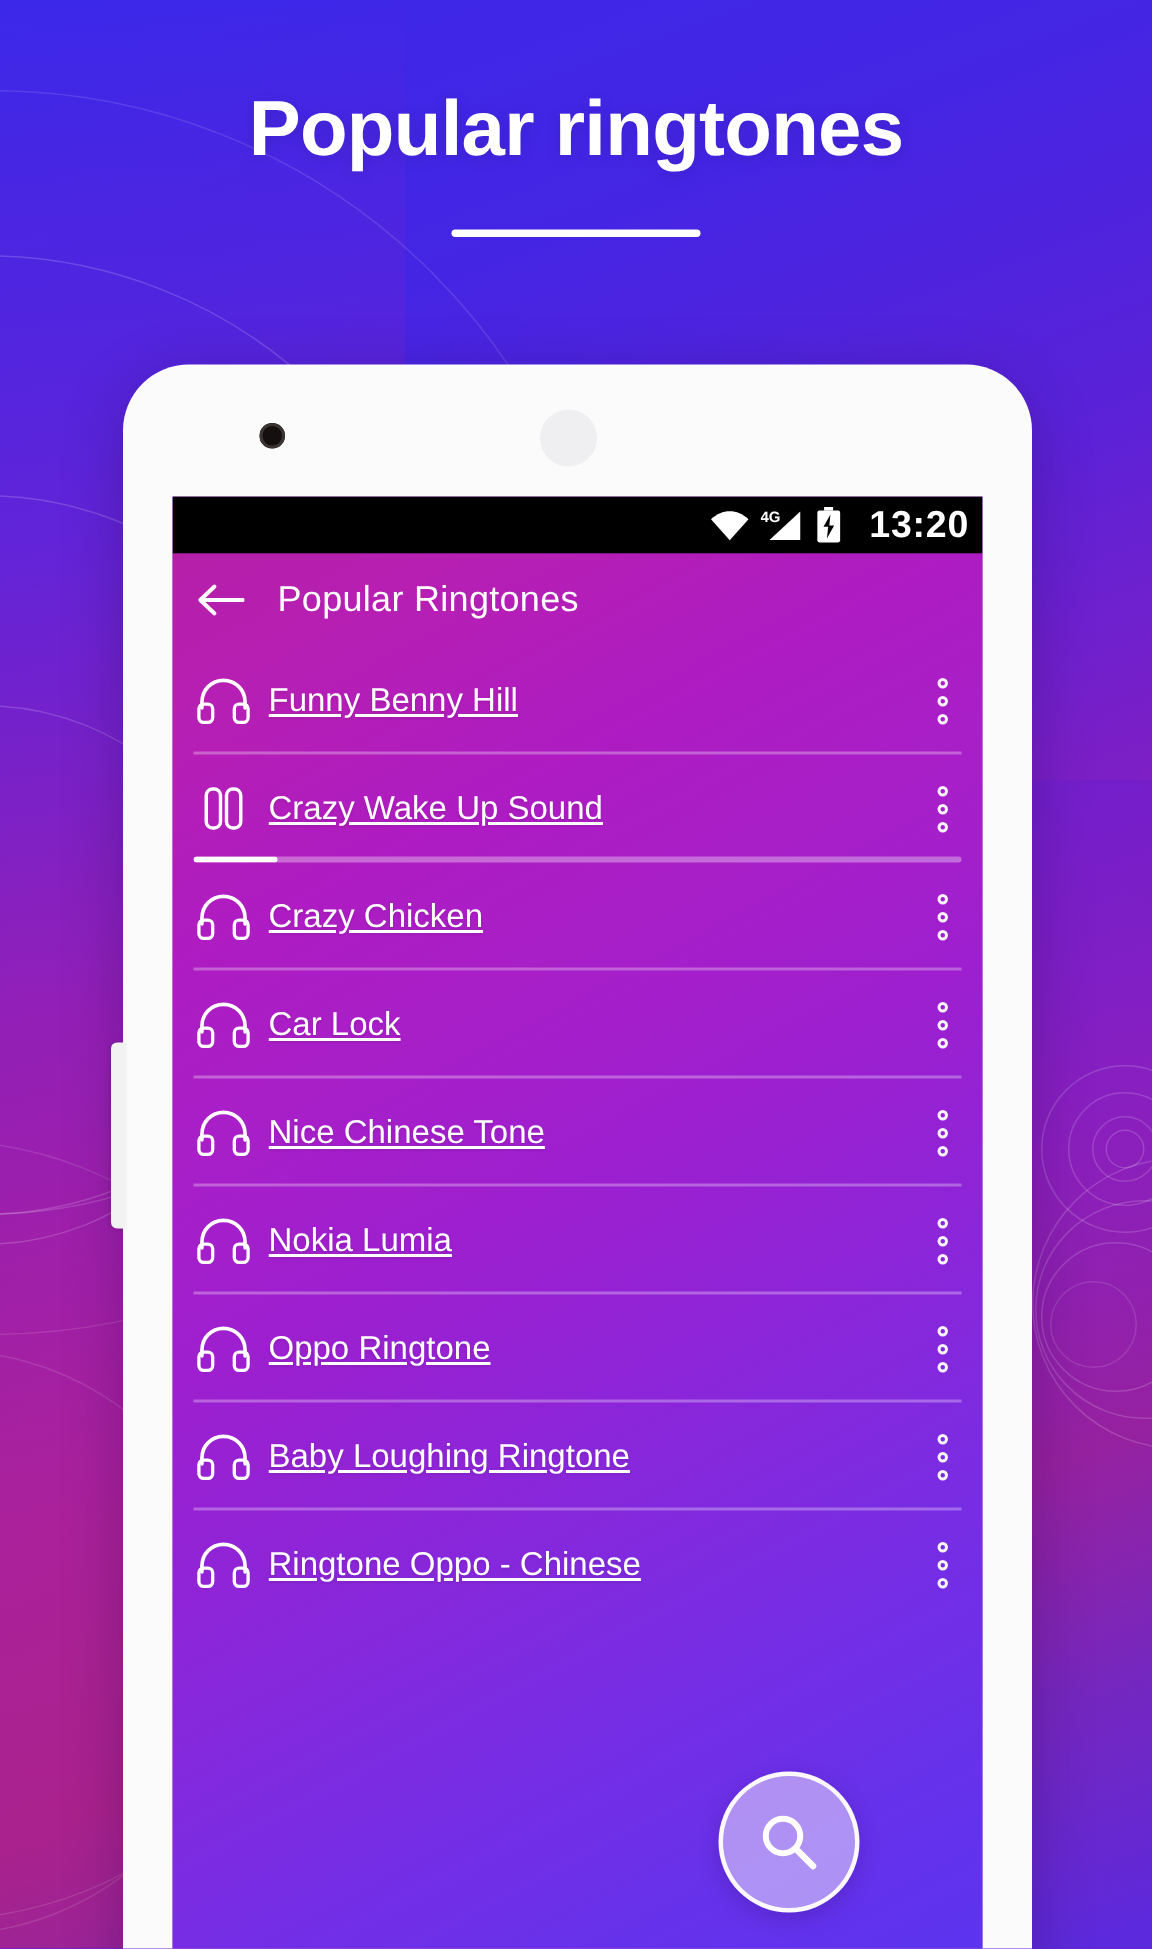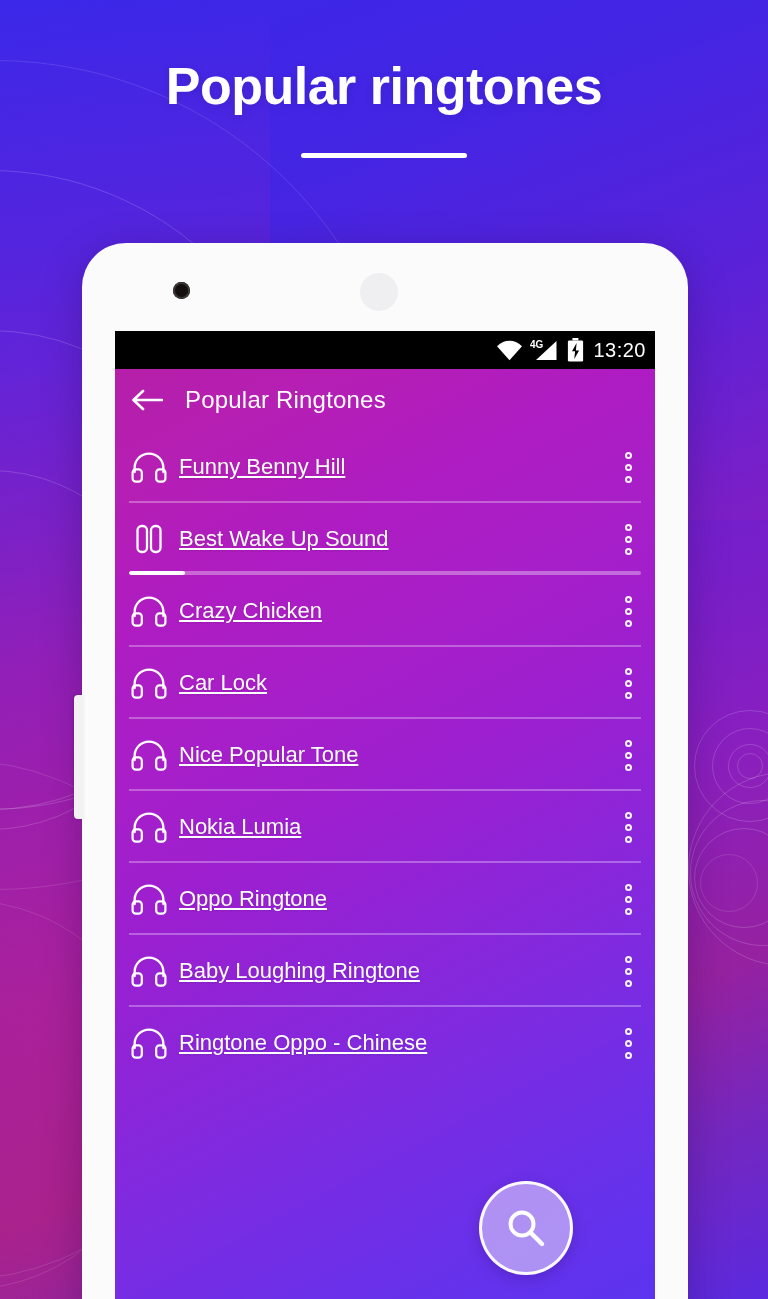--- a/index.html
+++ b/index.html
@@ -94,22 +94,22 @@
     overflow:hidden;
     background:#8f1fb8;
   }
   #statusbar{
     height:38px; background:#000;
     display:flex; align-items:center; justify-content:flex-end;
     padding-right:9px; gap:7px;
   }
   #statusbar .sb-icon{ display:flex; align-items:center; }
   #status-time{
-    color:#fff; font-size:20px; font-weight:normal;
-    letter-spacing:.5px; margin-left:2px;
+    color:#fff; font-size:25px; font-weight:bold;
+    letter-spacing:.5px; margin-left:12px;
     font-family:"Liberation Sans", sans-serif;
   }
 
   
   #app{
     position:relative;
     height:954px;
     background:linear-gradient(152deg,
       #b51fa8 0%,
       #b61fb4 10%,
@@ -269,21 +269,21 @@
     </span>
   <div class="divider"></div>
           </div>
           <div class="row">
     <span class="row-icon">
               <svg width="32" height="32" viewBox="0 0 32 32">
     <rect x="4.5" y="3" width="9.5" height="26" rx="4.2" stroke="#fff" stroke-width="2.3" fill="none"></rect>
     <rect x="18" y="3" width="9.5" height="26" rx="4.2" stroke="#fff" stroke-width="2.3" fill="none"></rect>
   </svg>
             </span>
-    <span class="row-label">Best Wake Up Sound</span>
+    <span class="row-label">Crazy Wake Up Sound</span>
     <span class="row-menu">
       <i class="dot"></i>
       <i class="dot"></i>
       <i class="dot"></i>
     </span>
   <div class="progress">
               <div class="progress-fill" style="width: 11%;"></div>
             </div>
           </div>
           <div class="row">
@@ -319,21 +319,21 @@
   <div class="divider"></div>
           </div>
           <div class="row">
     <span class="row-icon">
               <svg width="36" height="32" viewBox="0 0 36 32">
     <path d="M3.6 21 V17.2 C3.6 8.8 10 2.6 18 2.6 C26 2.6 32.4 8.8 32.4 17.2 V21" stroke="#fff" stroke-width="2.4" fill="none" stroke-linecap="round"></path>
     <rect x="1.6" y="18.4" width="9.2" height="12.2" rx="3.2" stroke="#fff" stroke-width="2.2" fill="none"></rect>
     <rect x="25.2" y="18.4" width="9.2" height="12.2" rx="3.2" stroke="#fff" stroke-width="2.2" fill="none"></rect>
   </svg>
             </span>
-    <span class="row-label">Nice Popular Tone</span>
+    <span class="row-label">Nice Chinese Tone</span>
     <span class="row-menu">
       <i class="dot"></i>
       <i class="dot"></i>
       <i class="dot"></i>
     </span>
   <div class="divider"></div>
           </div>
           <div class="row">
     <span class="row-icon">
               <svg width="36" height="32" viewBox="0 0 36 32">

